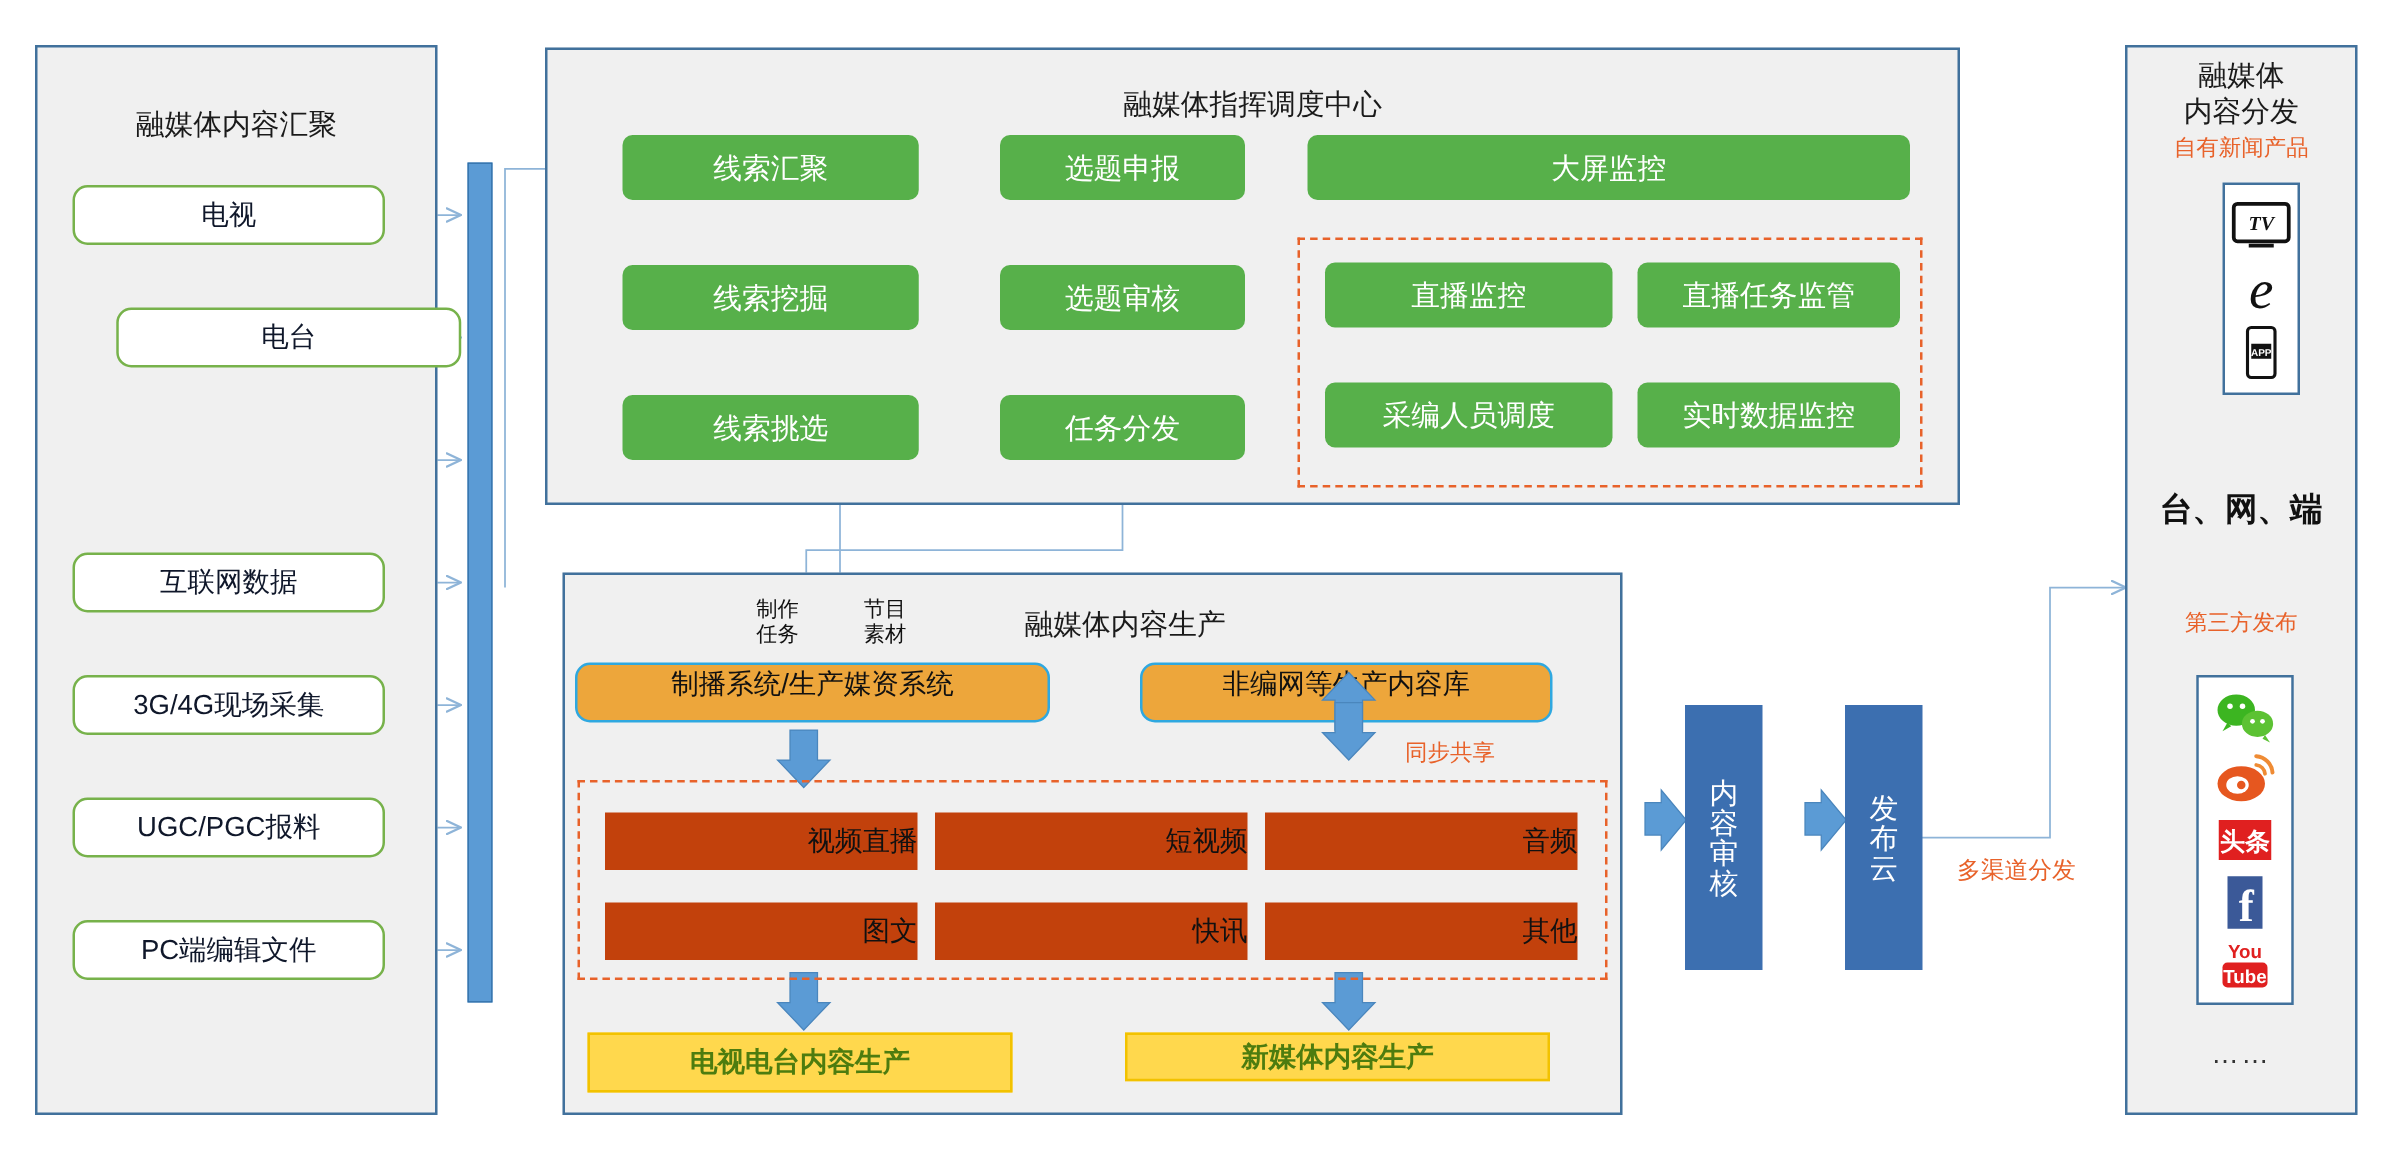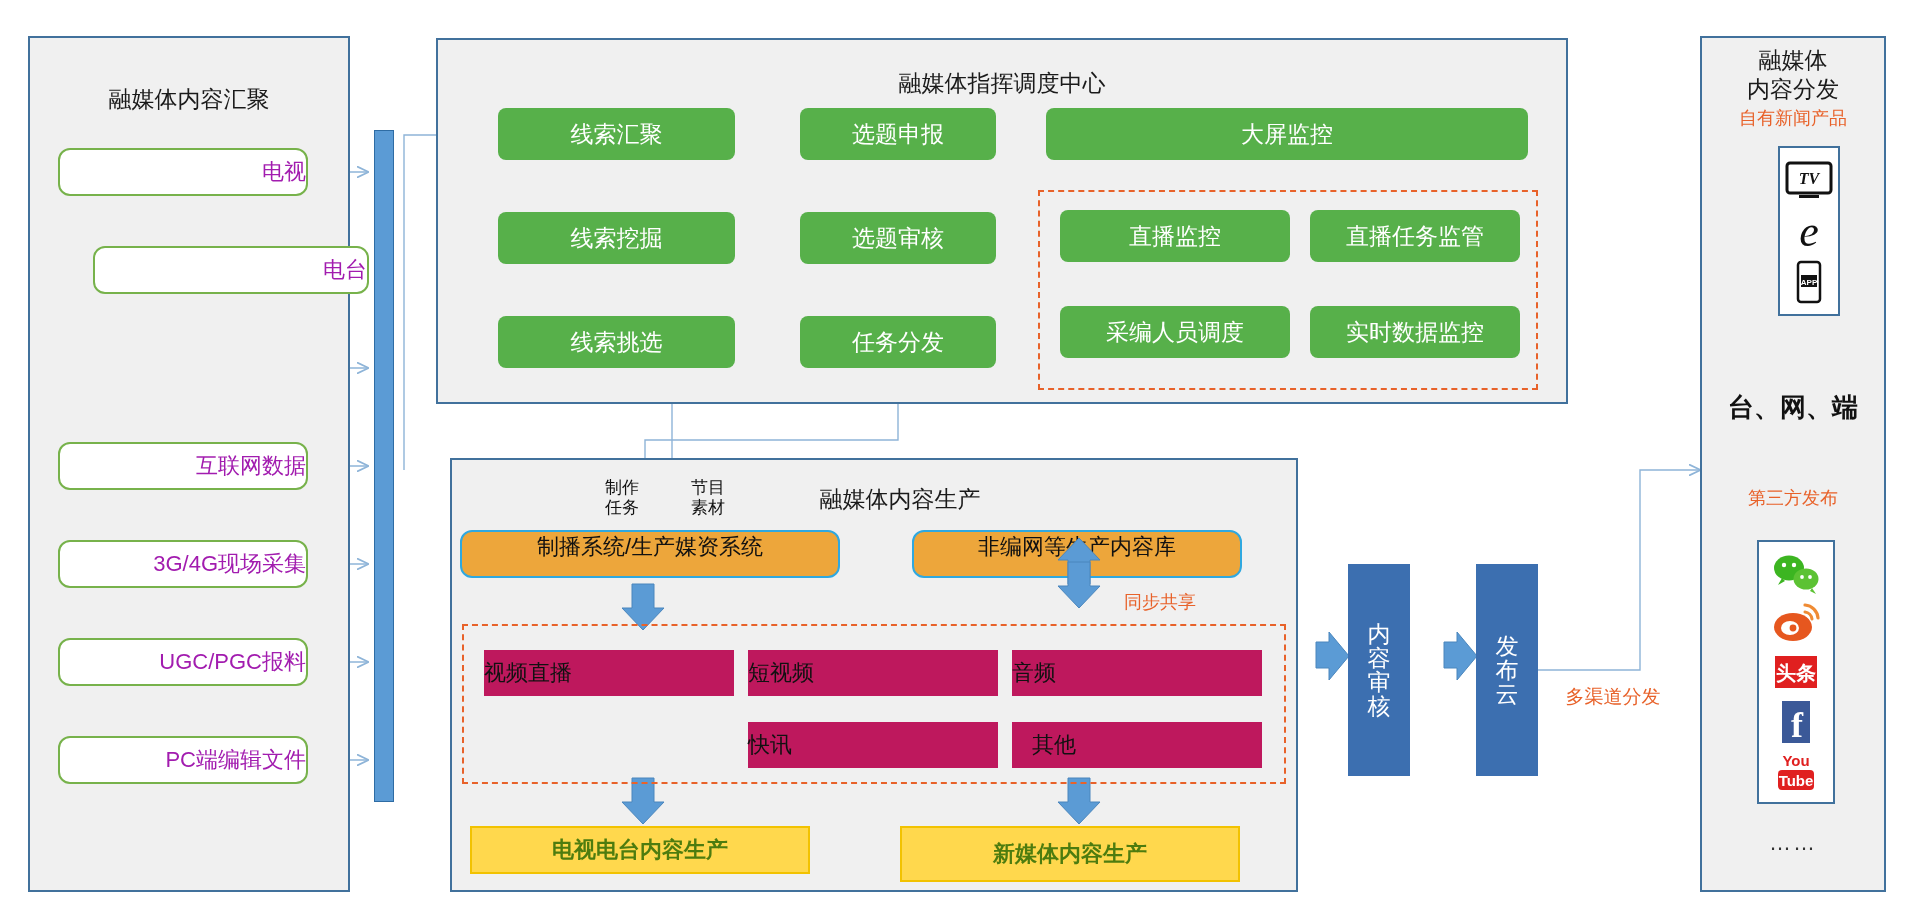--- a/index.html
+++ b/index.html
@@ -1,29 +1,29 @@
 <!DOCTYPE html>
 <html><head>
 <meta charset="utf-8">
 <style>
   html,body{margin:0;padding:0;background:#fff;}
   body{font-family:"Liberation Sans","DejaVu Sans",sans-serif;color:#000;}
   #stage{position:relative;width:1914px;height:919px;overflow:hidden;background:#fff;}
   .panel{position:absolute;background:#f0f0f0;border:2px solid #41719c;box-sizing:border-box;}
   .panel-title{position:absolute;width:100%;text-align:center;font-size:23px;color:#1a1a1a;}
   .srcbox{position:absolute;background:#fff;border:2px solid #77b24b;border-radius:12px;
-          box-sizing:border-box;display:flex;align-items:center;justify-content:flex-end;
-          font-size:22px;color:#a21caf;}
+          box-sizing:border-box;display:flex;align-items:center;justify-content:center;
+          font-size:22px;color:#0f172a;}
   .greenbox{position:absolute;background:#57b04a;border-radius:8px;box-sizing:border-box;
             display:flex;align-items:center;justify-content:center;color:#fff;font-size:23px;}
   .orangebox{position:absolute;background:#eda63b;border:2px solid #2fa8e0;border-radius:12px;
              box-sizing:border-box;display:flex;align-items:flex-start;justify-content:center;
              color:#111;font-size:22px;}
-  .bluebox{position:absolute;background:#be185d;box-sizing:border-box;
-           display:flex;align-items:center;justify-content:flex-start;color:#111;font-size:22px;}
+  .bluebox{position:absolute;background:#c2410c;box-sizing:border-box;
+           display:flex;align-items:center;justify-content:flex-end;color:#111;font-size:22px;}
   .yellowbox{position:absolute;background:#ffd84d;border:2px solid #f2c200;box-sizing:border-box;
              display:flex;align-items:center;justify-content:center;color:#4d7c0f;font-size:22px;font-weight:bold;}
   .navybox{position:absolute;background:#3c6fb0;box-sizing:border-box;display:flex;
            align-items:center;justify-content:center;color:#fff;font-size:23px;line-height:1.05;
            text-align:center;}
   .dashbox{position:absolute;border:2px dashed #e8622a;box-sizing:border-box;background:transparent;}
   .railbar{position:absolute;background:#5b9bd5;border:1px solid #2e6ca4;box-sizing:border-box;}
   .lbl{position:absolute;font-size:17px;color:#111;text-align:center;line-height:1.15;}
   .lbl-orange{position:absolute;font-size:17px;color:#e8622a;text-align:center;line-height:1.2;}
   .iconwrap{position:absolute;background:#fff;border:2px solid #41719c;box-sizing:border-box;
@@ -190,31 +190,34 @@
 
   <div class="bluebox" style="left:484px;top:650px;width:250px;height:46px;">
     <span>视频直播</span>
     </div>
   <div class="bluebox" style="left:748px;top:650px;width:250px;height:46px;">
     <span>短视频</span>
     </div>
   <div class="bluebox" style="left:1012px;top:650px;width:250px;height:46px;">
     <span>音频</span>
     </div>
+  <div class="bluebox" style="left:484px;top:722px;width:250px;height:46px;">
+    <span>图文</span>
+    </div>
   <div class="bluebox" style="left:748px;top:722px;width:250px;height:46px;">
     <span>快讯</span>
     </div>
   <div class="bluebox" style="left:1012px;top:722px;width:250px;height:46px;padding-left:20px;">
     <span>其他</span>
     </div>
 
   <div class="yellowbox" style="left:470px;top:826px;width:340px;height:48px;">
     <span>电视电台内容生产</span>
     </div>
-  <div class="yellowbox" style="left:900px;top:826px;width:340px;height:56px;">
+  <div class="yellowbox" style="left:900px;top:826px;width:340px;height:39px;">
     <span>新媒体内容生产</span>
     </div>
 
   <div class="navybox" style="left:1348px;top:564px;width:62px;height:212px;flex-direction:column;">
     <span>内</span>
     <span>容</span>
     <span>审</span>
     <span>核</span>
   </div>
   <div class="navybox" style="left:1476px;top:564px;width:62px;height:212px;flex-direction:column;">

